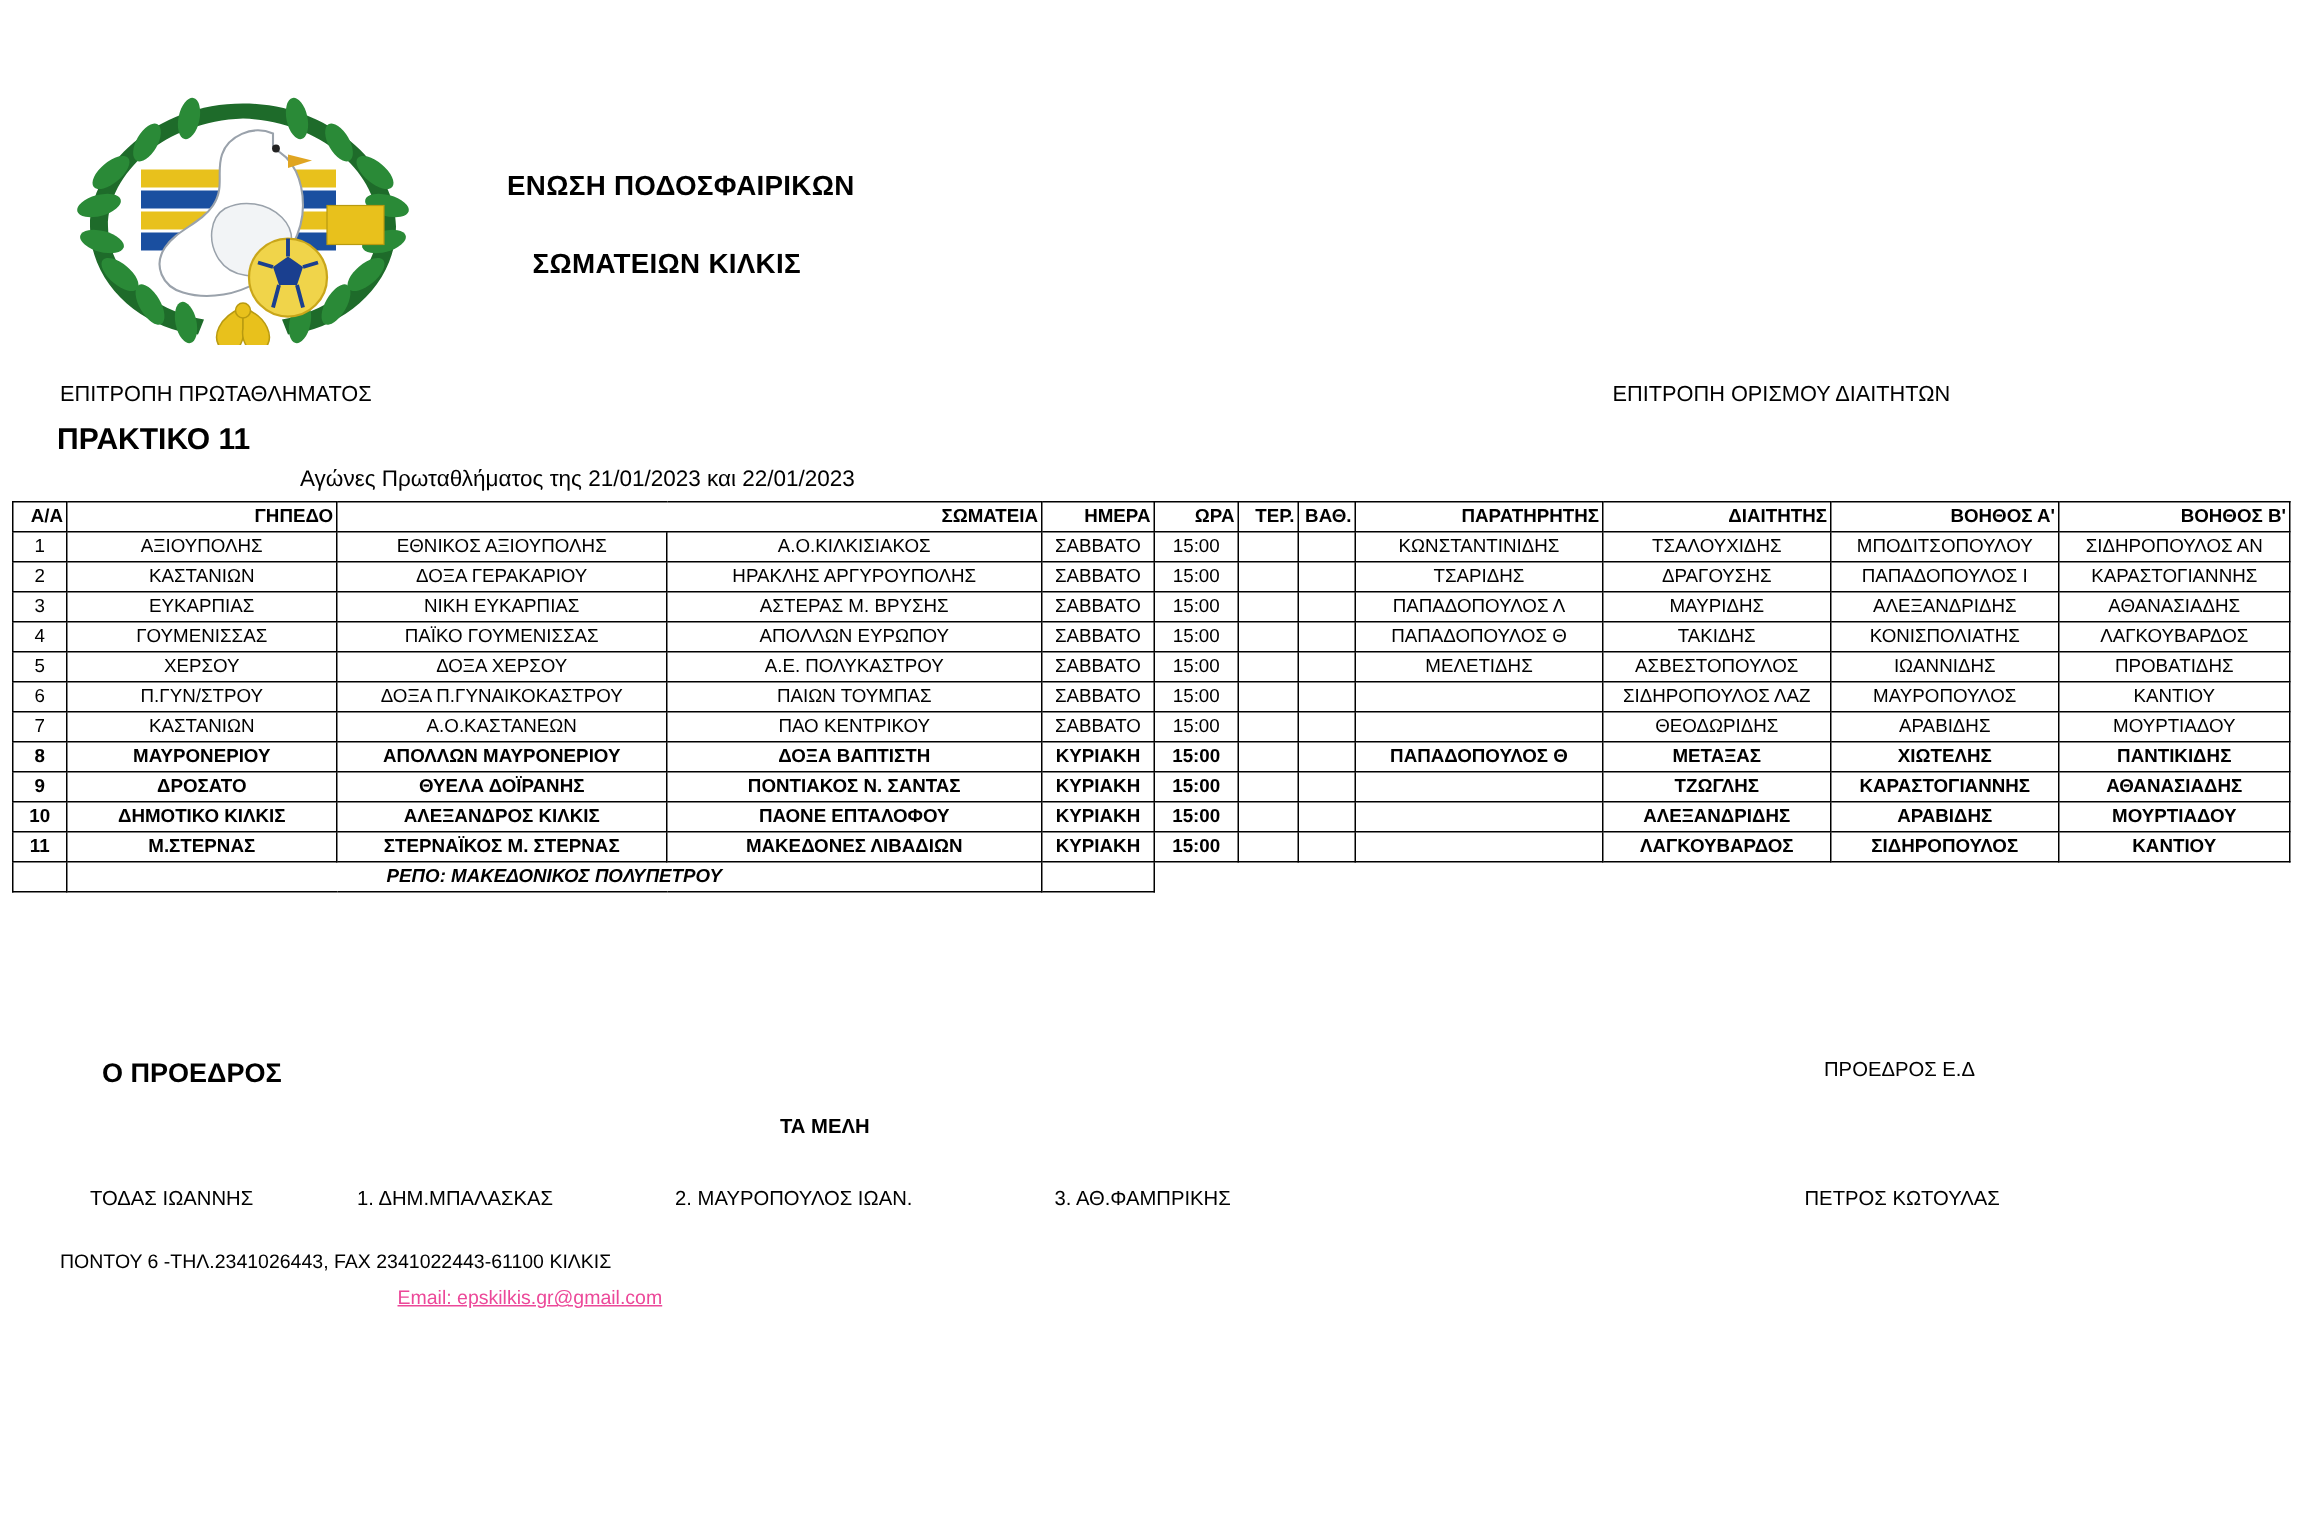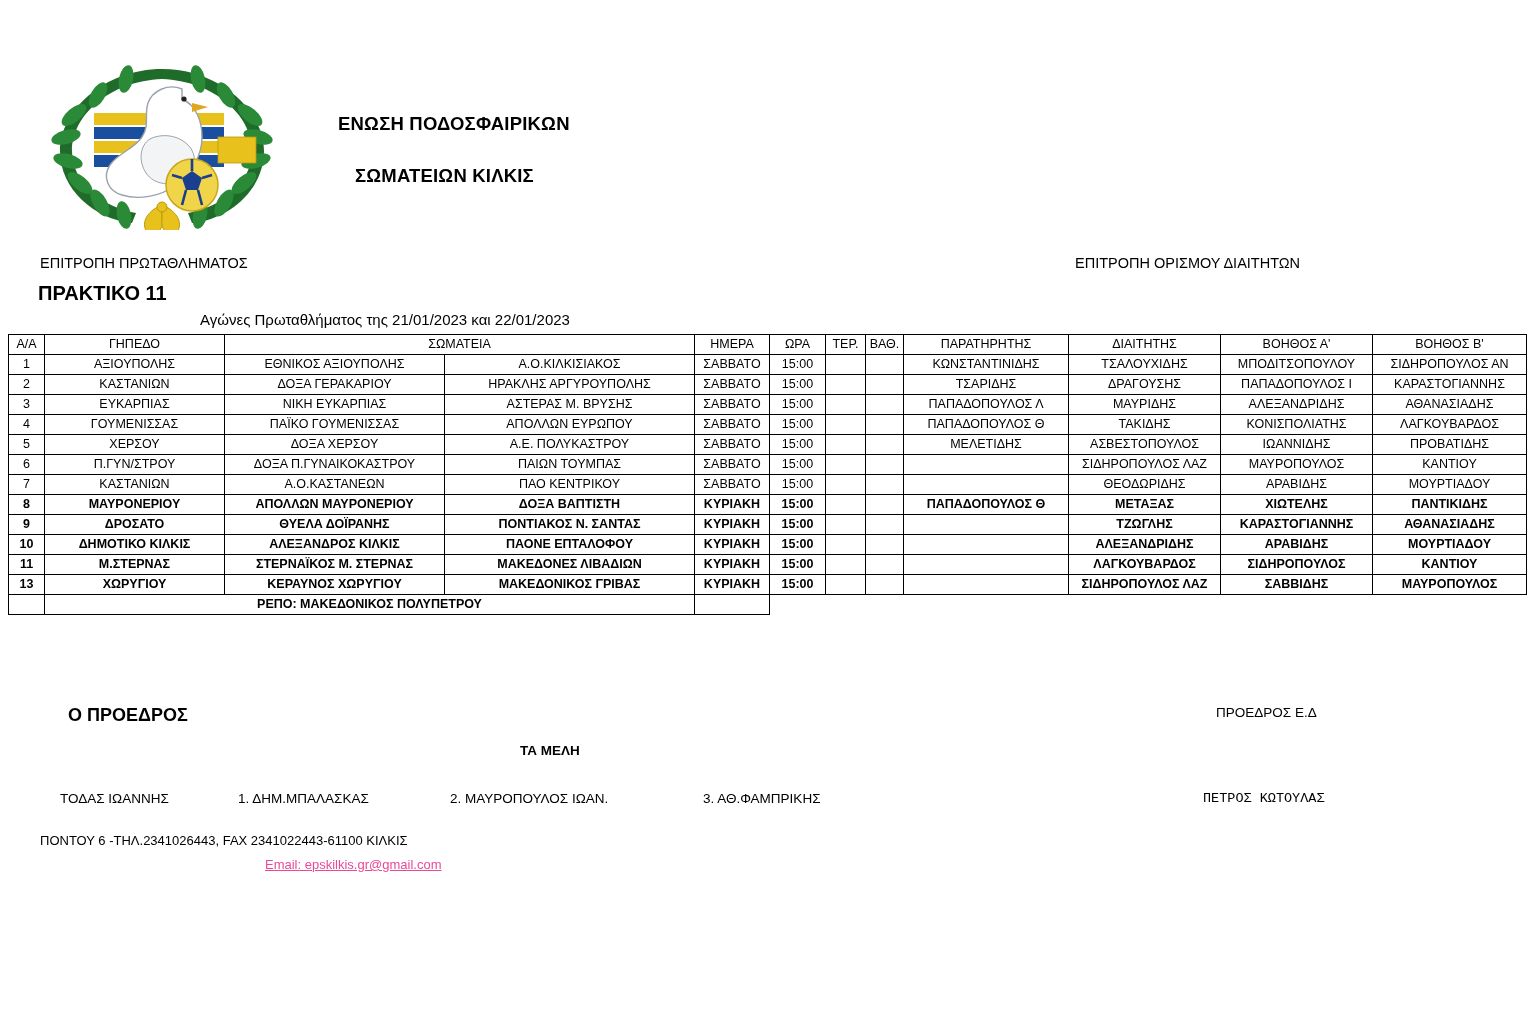--- a/index.html
+++ b/index.html
@@ -90,27 +90,29 @@
   table.fixtures td {
     border: 1px solid #000000;
     text-align: center;
     height: 19px;
     line-height: 17px;
     padding: 0 2px;
     overflow: hidden;
     white-space: nowrap;
   }
   table.fixtures th {
-    font-weight: normal;
+    font-weight: bold;
     font-size: 12.5px;
+    text-align: right;
   }
   tr.bold td { font-weight: bold; }
 
   .repo-row td {
     text-align: center;
+    font-style: italic;
   }
   .repo-row td.repo-text {
     font-weight: bold;
   }
 
   
 
   
   .sig-president {
     position: absolute;
@@ -157,21 +159,20 @@
     position: absolute;
     left: 703px;
     top: 791px;
     font-size: 13.5px;
   }
   .name-ed {
     position: absolute;
     left: 1203px;
     top: 791px;
     font-size: 13.5px;
-    font-family: Liberation Mono, monospace;
   }
 
   .footer-address {
     position: absolute;
     left: 40px;
     top: 833px;
     font-size: 13px;
   }
   .footer-email {
     position: absolute;
@@ -431,34 +432,20 @@
           <td>ΜΑΚΕΔΟΝΕΣ ΛΙΒΑΔΙΩΝ</td>
           <td>ΚΥΡΙΑΚΗ</td>
           <td>15:00</td>
           <td></td>
           <td></td>
           <td></td>
           <td>ΛΑΓΚΟΥΒΑΡΔΟΣ</td>
           <td>ΣΙΔΗΡΟΠΟΥΛΟΣ</td>
           <td>ΚΑΝΤΙΟΥ</td>
         </tr>
-        <tr class="bold">
-          <td>13</td>
-          <td>ΧΩΡΥΓΙΟΥ</td>
-          <td>ΚΕΡΑΥΝΟΣ ΧΩΡΥΓΙΟΥ</td>
-          <td>ΜΑΚΕΔΟΝΙΚΟΣ ΓΡΙΒΑΣ</td>
-          <td>ΚΥΡΙΑΚΗ</td>
-          <td>15:00</td>
-          <td></td>
-          <td></td>
-          <td></td>
-          <td>ΣΙΔΗΡΟΠΟΥΛΟΣ ΛΑΖ</td>
-          <td>ΣΑΒΒΙΔΗΣ</td>
-          <td>ΜΑΥΡΟΠΟΥΛΟΣ</td>
-        </tr>
         <tr class="repo-row">
           <td></td>
           <td colspan="3" class="repo-text">ΡΕΠΟ:  ΜΑΚΕΔΟΝΙΚΟΣ ΠΟΛΥΠΕΤΡΟΥ</td>
           <td></td>
         </tr>
       </tbody>
   </table>
 </div>
 
 <div class="sig-president">Ο ΠΡΟΕΔΡΟΣ</div>

